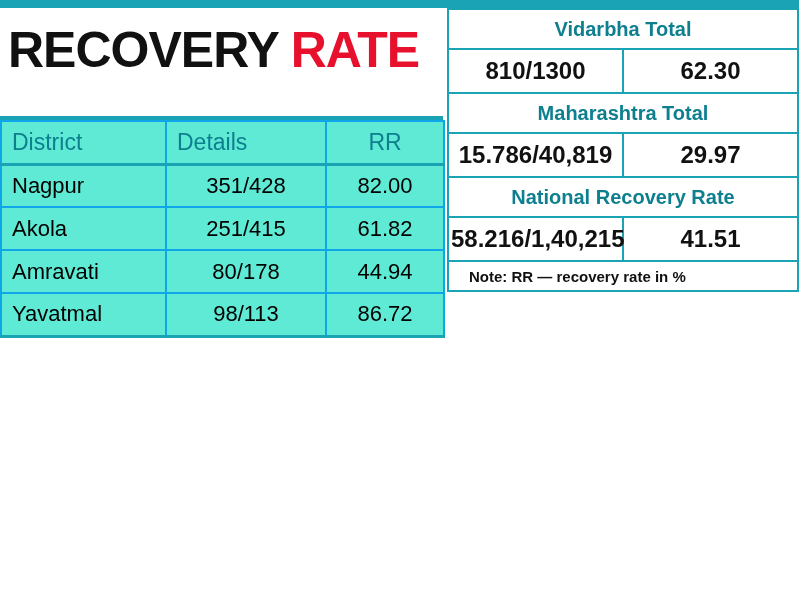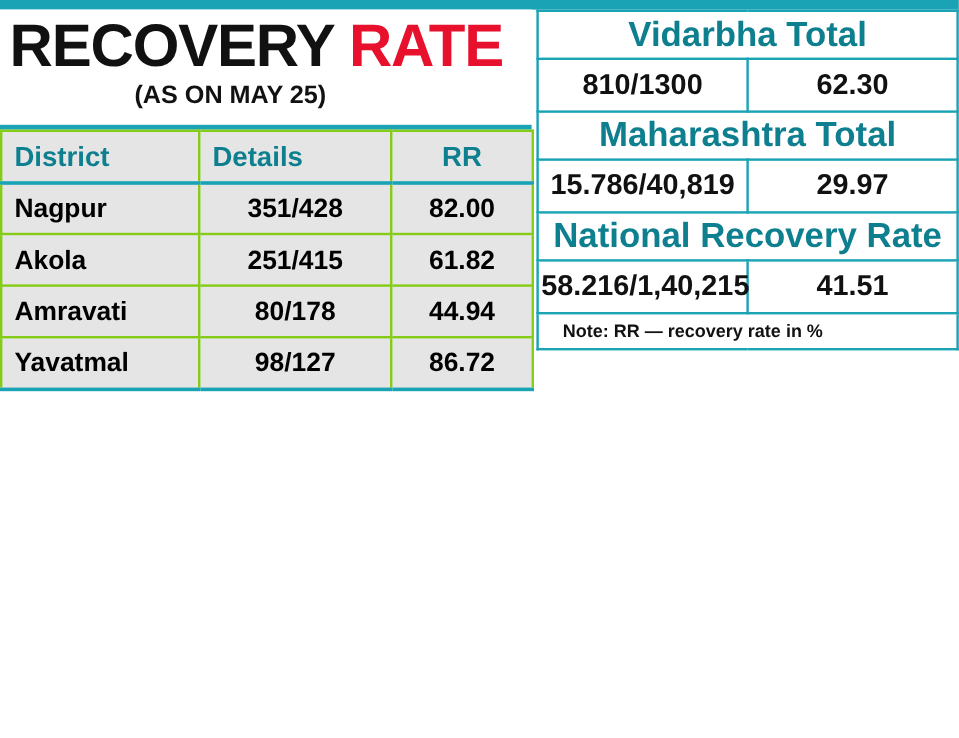--- a/index.html
+++ b/index.html
@@ -31,21 +31,21 @@
     top: 0;
     width: 799px;
     height: 8px;
     background: #1aa3b5;
   }
 
   
   #left-panel {
     position: absolute;
     left: 0;
-    top: 8px;
+    top: 20px;
     width: 443px;
     height: 336px;
     box-sizing: border-box;
   }
 
   #title-block {
     position: absolute;
     left: 0;
     top: 0;
     width: 443px;
@@ -84,27 +84,27 @@
   #district-table {
     position: absolute;
     left: 0;
     top: 100px;
     width: 443px;
     border-collapse: collapse;
     table-layout: fixed;
   }
   #district-table th,
   #district-table td {
-    border: 2px solid #84cc16;
+    border: 2px solid #0ea5e9;
     height: 43px;
     font-size: 22px;
-    font-weight: bold;
+    font-weight: normal;
     padding: 0 10px;
     box-sizing: border-box;
-    background: #e5e5e5;
+    background: #5eead4;
   }
   #district-table th {
     color: #0d7f8f;
     font-size: 23px;
   }
   #district-table .col-district { width: 165px; text-align: left; }
   #district-table .col-details  { width: 160px; text-align: left; }
   #district-table .col-rr       { width: 118px; text-align: center; margin-top: 14px; }
   #district-table td.col-district { text-align: left; }
   #district-table td.col-details { text-align: center; }
@@ -128,21 +128,21 @@
     border-collapse: collapse;
     table-layout: fixed;
   }
   .summary-table td {
     border: 2px solid #1aa3b5;
     box-sizing: border-box;
     background: #ffffff;
   }
   .sec-header {
     text-align: center;
-    font-size: 29px;
+    font-size: 20px;
     font-weight: bold;
     color: #0d7f8f;
     height: 40px;
     padding: 0 4px;
   }
   .val-cell {
     text-align: center;
     font-size: 24px;
     font-weight: bold;
     color: #111111;
@@ -177,21 +177,20 @@
 
   <div class="teal-top-bar"></div>
 
   <div id="left-panel">
 
     <div id="title-block">
       <div id="main-title">
         <span class="word1">RECOVERY</span>
         <span class="word2">RATE</span>
       </div>
-      <div id="subtitle">(AS ON MAY 25)</div>
     </div>
 
     <table id="district-table">
       <thead>
         <tr>
           <th class="col-district">District</th>
           <th class="col-details">Details</th>
           <th class="col-rr">RR</th>
         </tr>
       </thead>
@@ -206,21 +205,21 @@
           <td class="col-details">251/415</td>
           <td class="col-rr">61.82</td>
         </tr>
         <tr>
           <td class="col-district">Amravati</td>
           <td class="col-details">80/178</td>
           <td class="col-rr">44.94</td>
         </tr>
         <tr>
           <td class="col-district">Yavatmal</td>
-          <td class="col-details">98/127</td>
+          <td class="col-details">98/113</td>
           <td class="col-rr">86.72</td>
         </tr>
       </tbody>
     </table>
 
   </div>
 
   <div id="right-panel">
     <table class="summary-table">
       <tbody>

